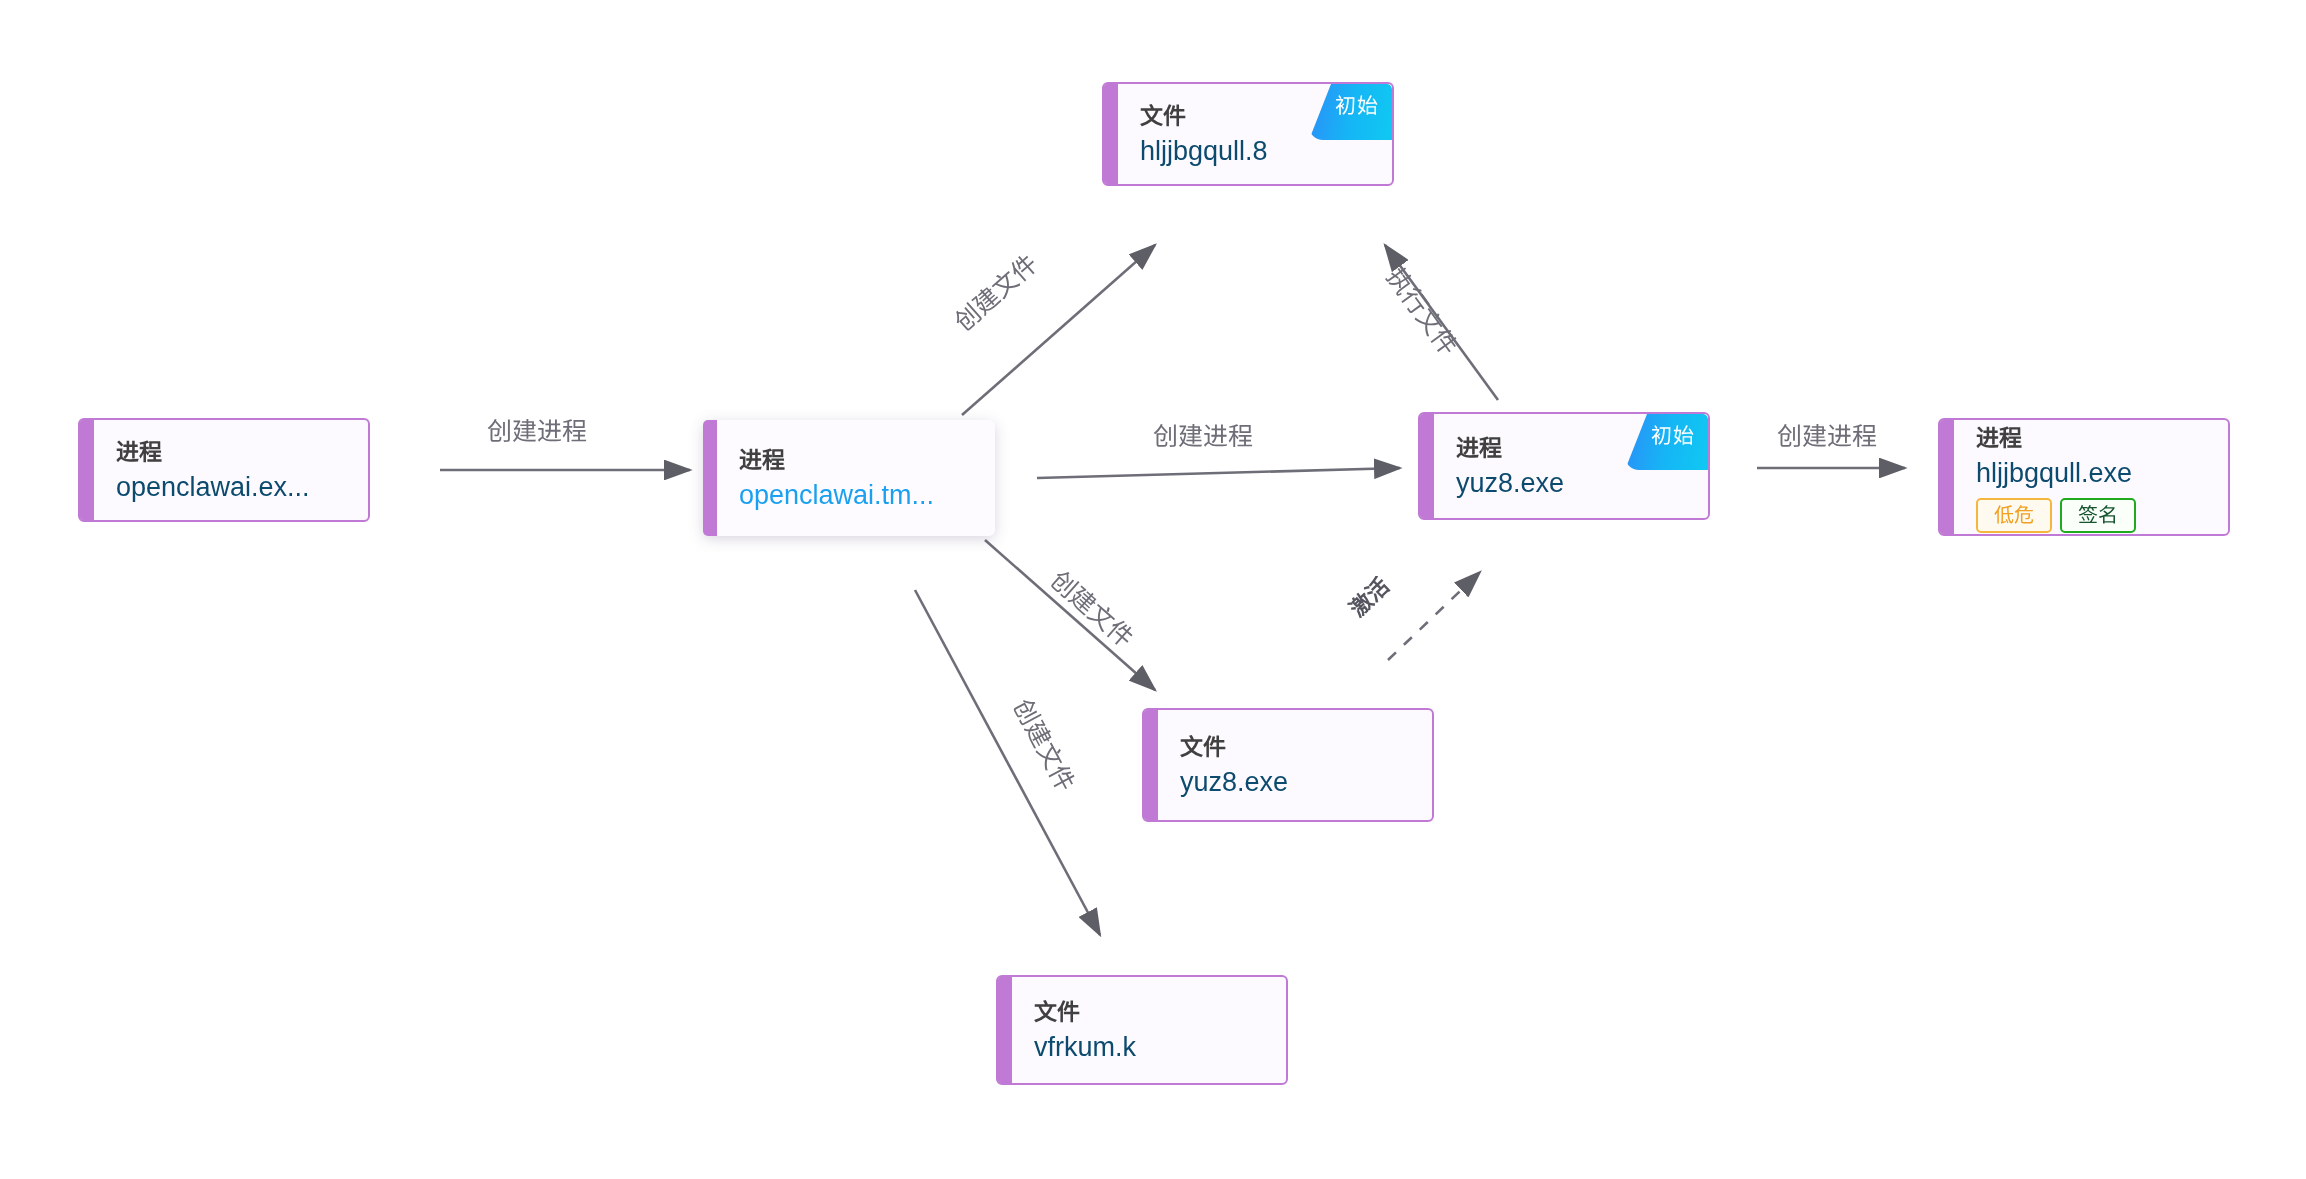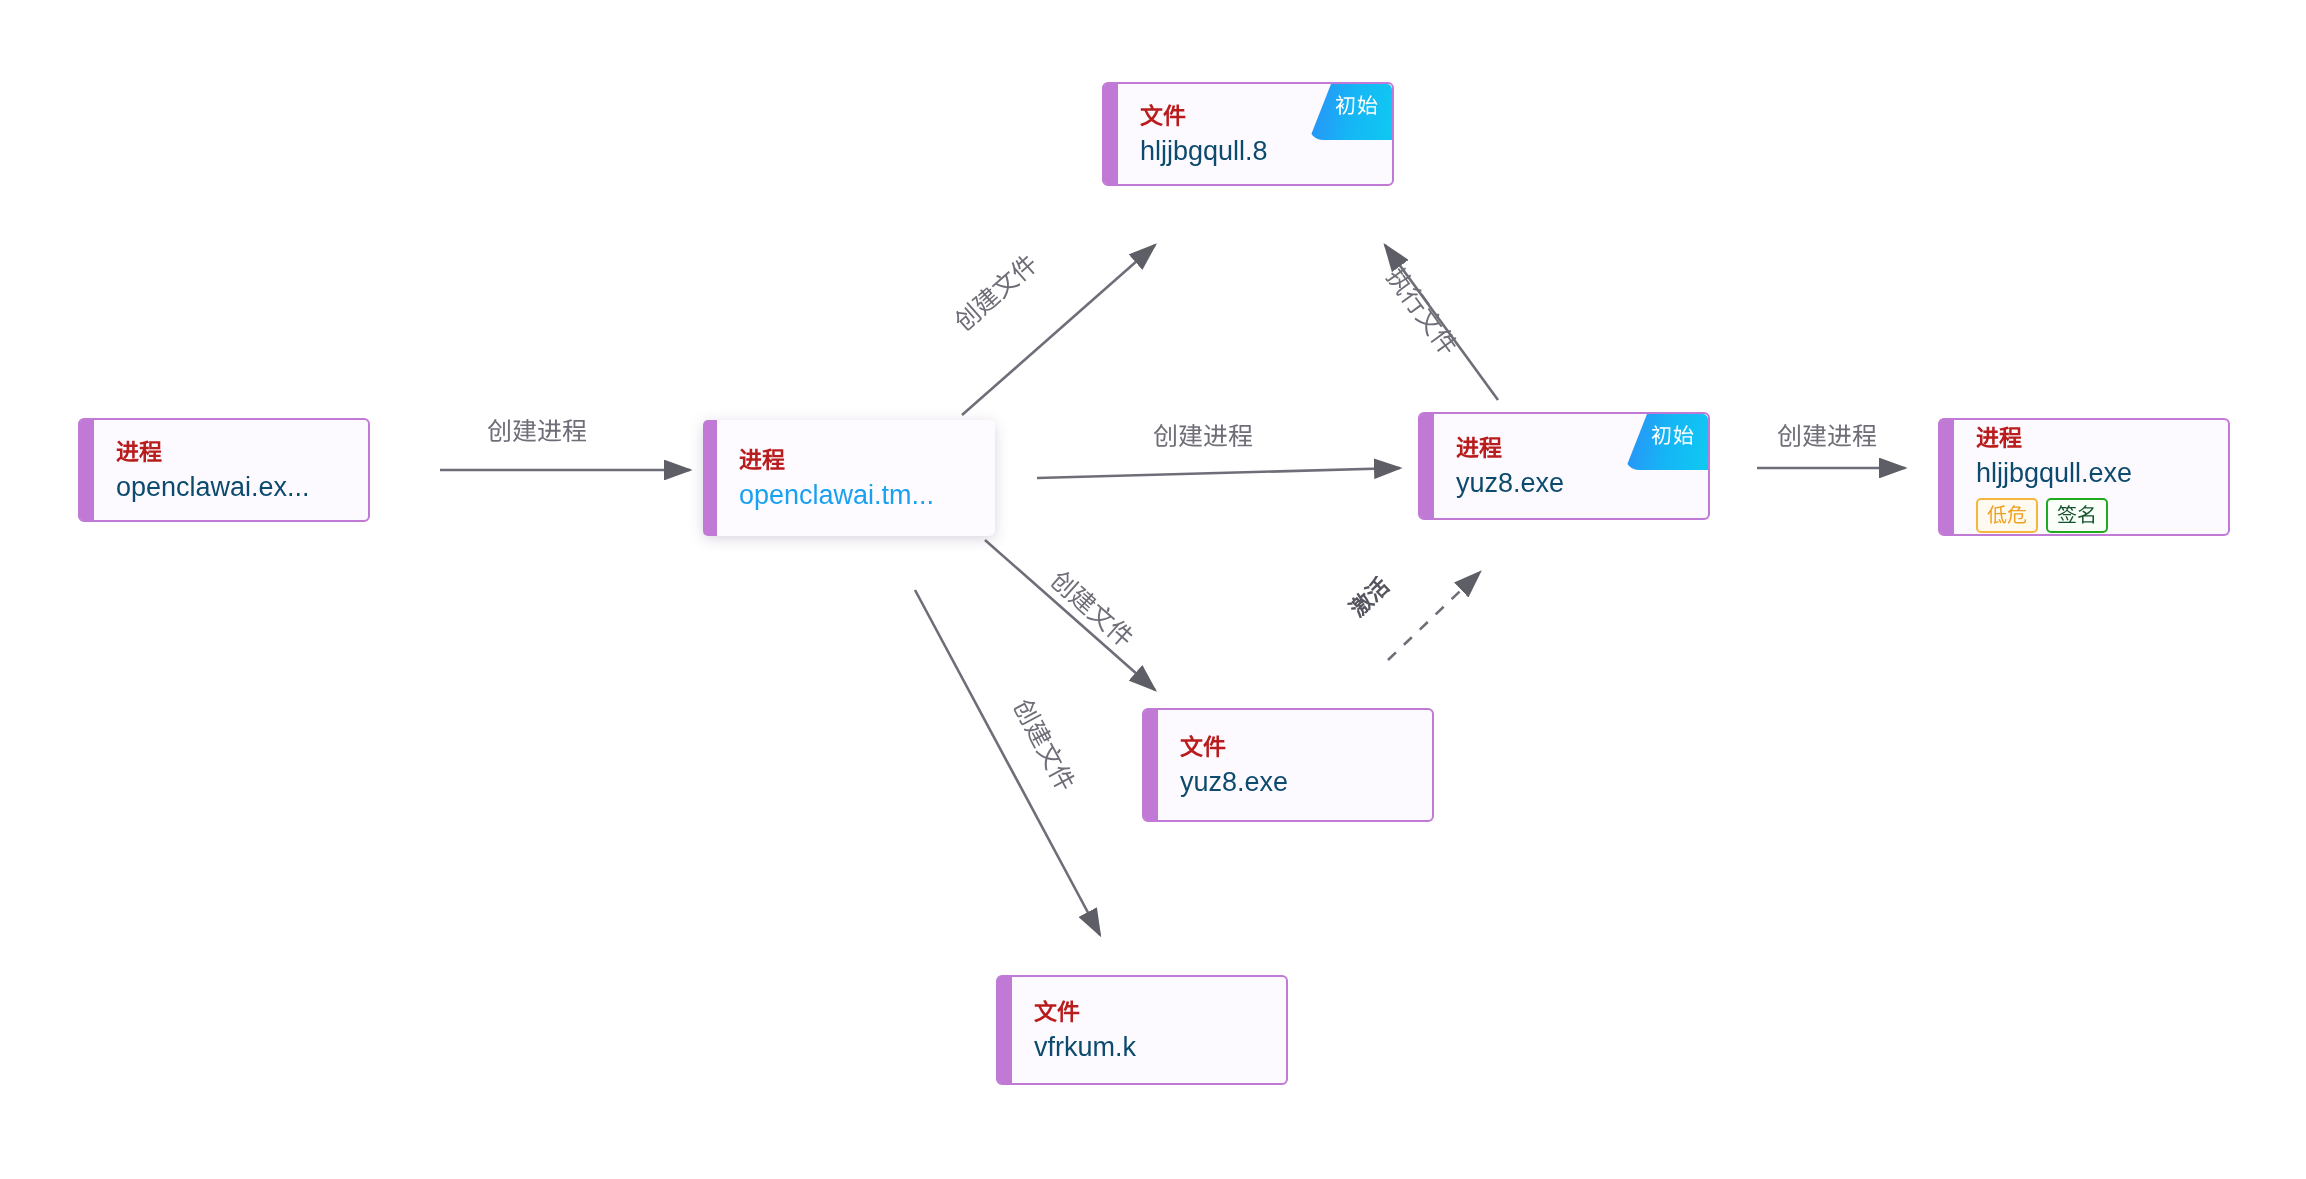--- a/index.html
+++ b/index.html
@@ -51,21 +51,21 @@
     padding: 16px 18px 14px 22px;
     display: flex;
     flex-direction: column;
     justify-content: center;
     overflow: hidden;
     border-radius: 0 5px 5px 0;
   }
   .node .kind {
     font-size: 23px;
     font-weight: bold;
-    color: #b91c1c;
+    color: #404040;
     line-height: 1.35;
     white-space: nowrap;
   }
   .node .title {
     font-size: 27px;
     color: #0c4a6e;
     line-height: 1.3;
     white-space: nowrap;
     margin-top: 2px;
   }
@@ -109,21 +109,21 @@
   
   .tags {
     display: flex;
     gap: 8px;
     margin-top: 7px;
   }
   .tag {
     box-sizing: border-box;
     font-size: 20px;
     line-height: 1;
-    padding: 5px 9px 6px;
+    padding: 5px 16px 6px;
     border-radius: 5px;
     border: 2px solid transparent;
     white-space: nowrap;
   }
   .tag.risk {
     color: #f0a020;
     border-color: #f5b63d;
     background: #fffaf0;
   }
   .tag.signed {

